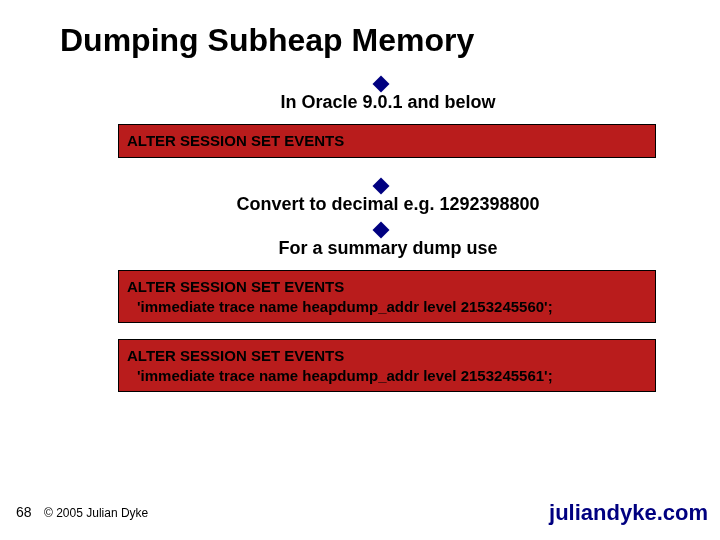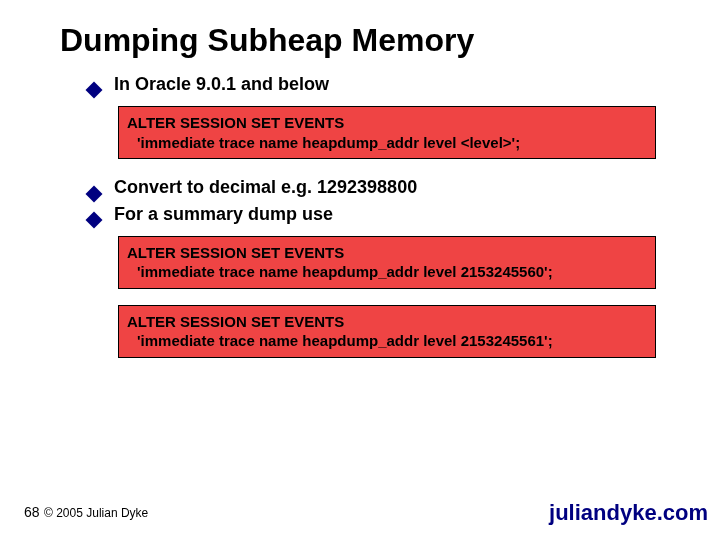--- a/index.html
+++ b/index.html
@@ -30,59 +30,60 @@
     letter-spacing: 0px;
   }
   .content {
     position: absolute;
     left: 88px;
     top: 72px;
     width: 600px;
   }
   .bullet-row {
     display: flex;
-    align-items: flex-end;
+    align-items: center;
     margin-bottom: 2px;
+    flex-direction: column;
   }
   .diamond {
     width: 12px;
     height: 12px;
     background: #000080;
     transform: rotate(45deg);
     flex: 0 0 12px;
     margin-top: 6px;
     margin-right: 14px;
   }
   .bullet-text {
     font-size: 18px;
     font-weight: bold;
     color: #000000;
     line-height: 1.35;
   }
   .code-box {
     border: 1.5px solid #000000;
-    background: #ef4444;
+    background: #b91c1c;
     margin: 10px 0 16px 30px;
     padding: 6px 8px 6px 8px;
     width: 520px;
   }
   .code-line {
     font-size: 15px;
     font-weight: bold;
     color: #000000;
     line-height: 1.3;
     white-space: pre;
     font-family: Arial, Helvetica, sans-serif;
   }
   .code-line.indent {
     padding-left: 10px;
   }
   .page-num {
     position: absolute;
-    left: 24px;
+    left: 16px;
     bottom: 20px;
     font-size: 14px;
     color: #000000;
     font-weight: normal;
   }
   .copyright {
     position: absolute;
     left: 44px;
     bottom: 20px;
     font-size: 12px;
@@ -107,21 +108,20 @@
 
   <div class="content">
 
     <div class="bullet-row">
       <div class="diamond"></div>
       <div class="bullet-text">In Oracle 9.0.1 and below</div>
     </div>
 
     <div class="code-box">
       <div class="code-line">ALTER SESSION SET EVENTS</div>
-      <div class="code-line indent">'immediate trace name heapdump_addr level &lt;level&gt;';</div>
     </div>
 
     <div class="bullet-row">
       <div class="diamond"></div>
       <div class="bullet-text">Convert to decimal e.g. 1292398800</div>
     </div>
     <div class="bullet-row">
       <div class="diamond"></div>
       <div class="bullet-text">For a summary dump use</div>
     </div>

